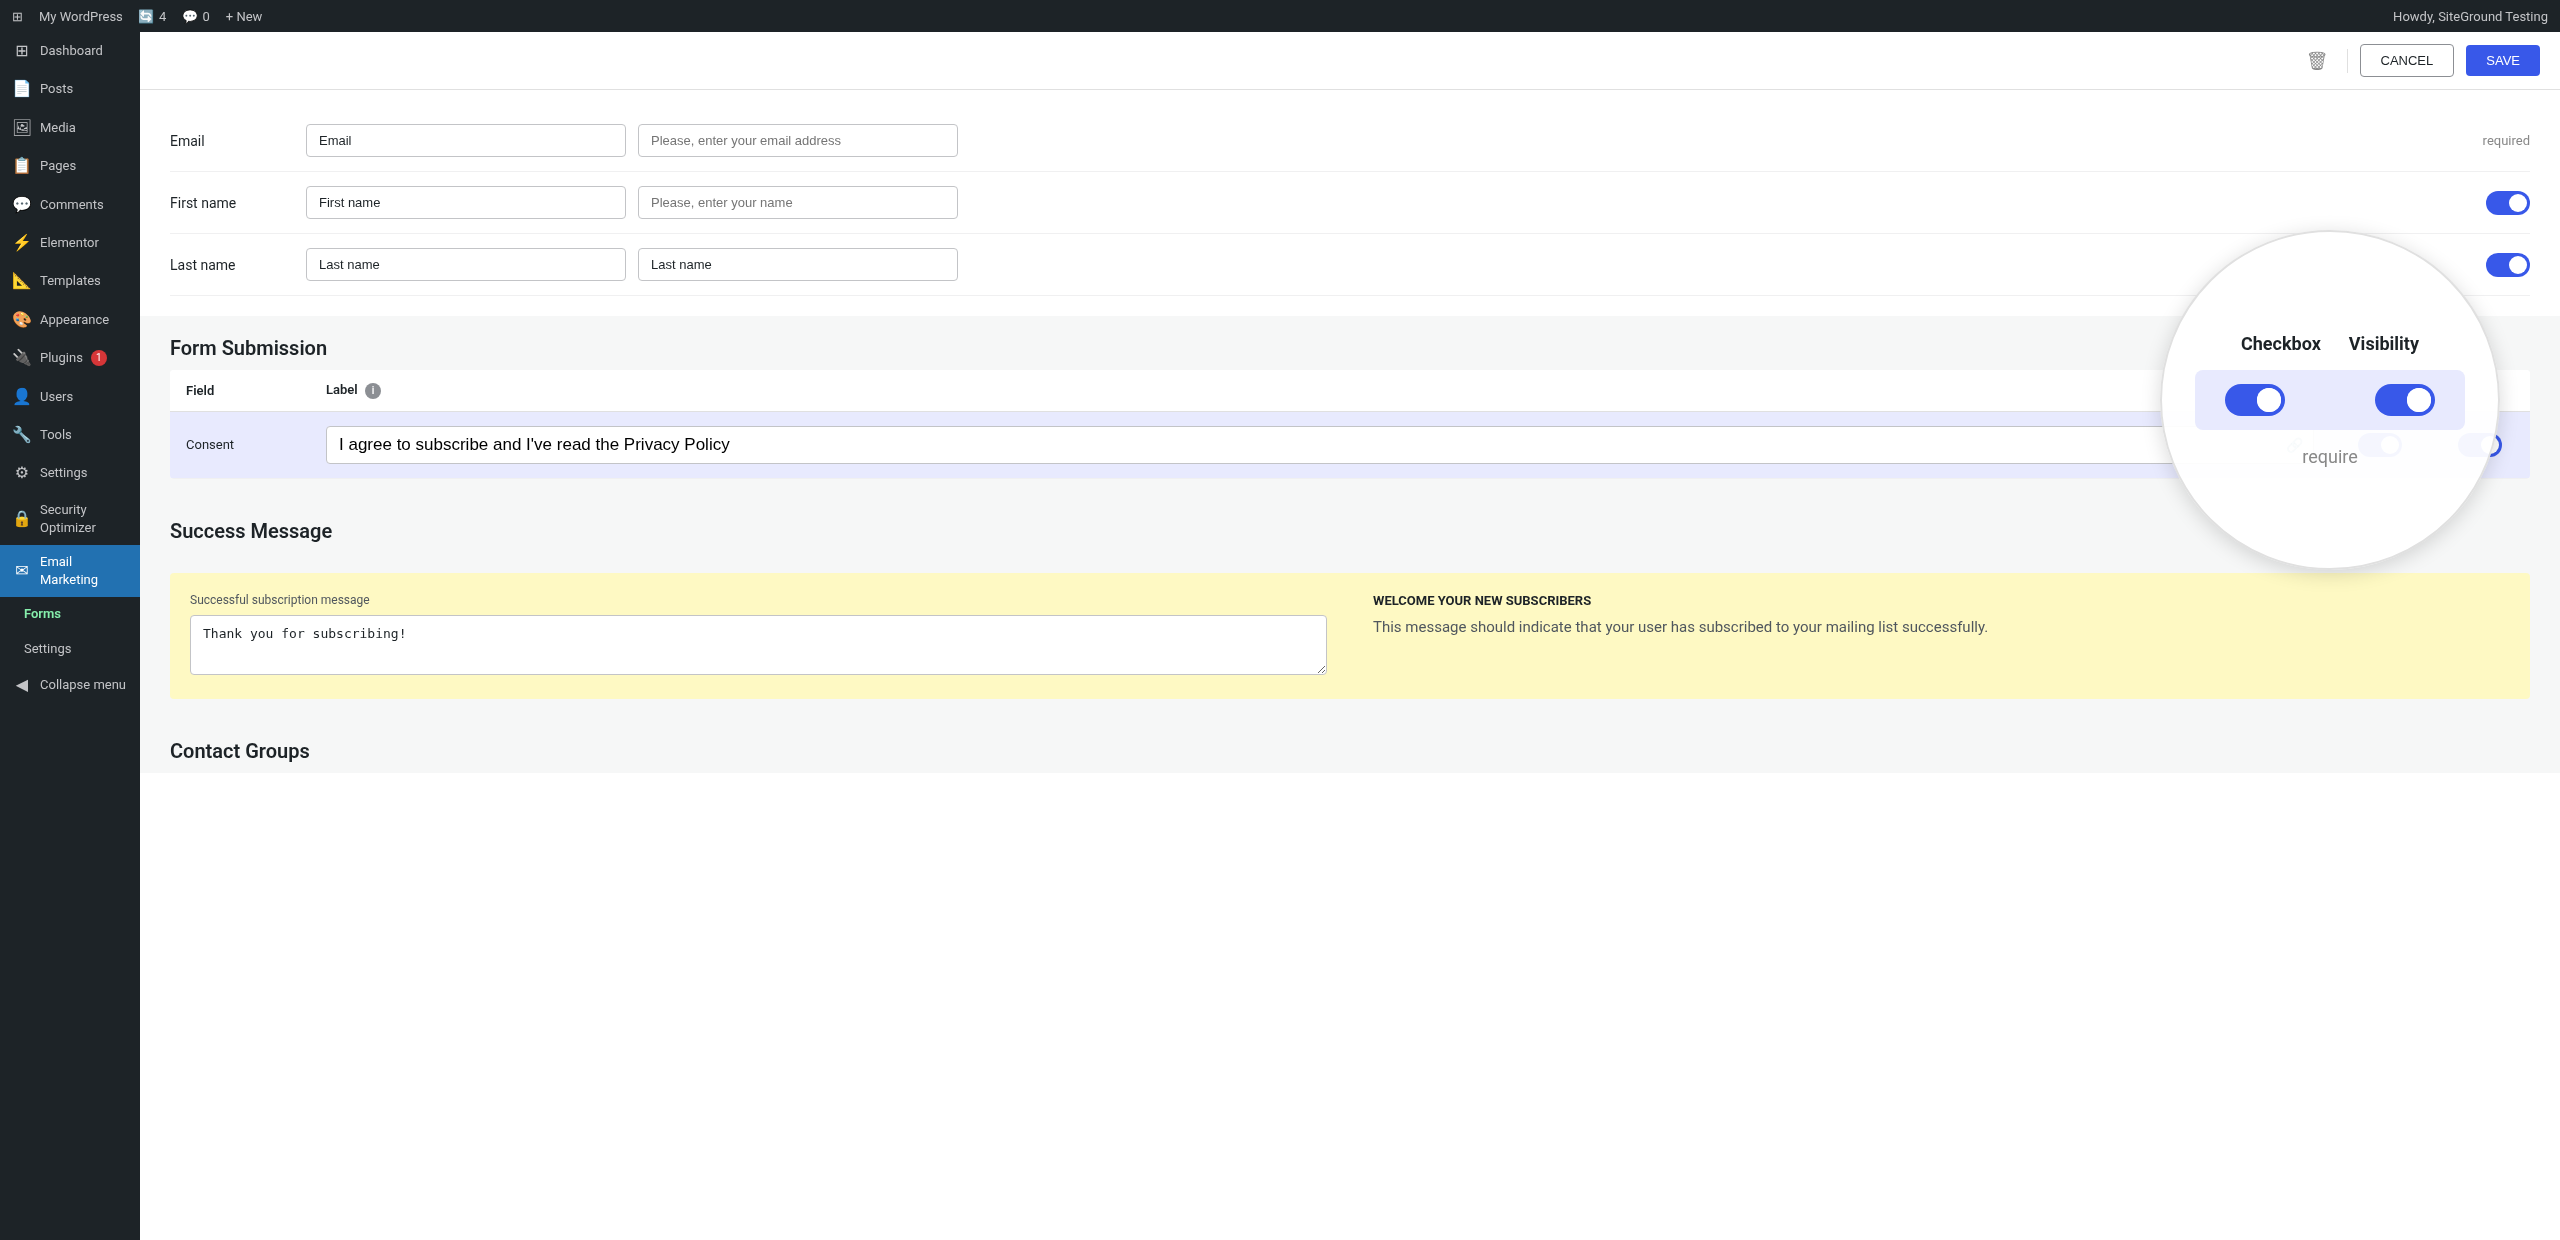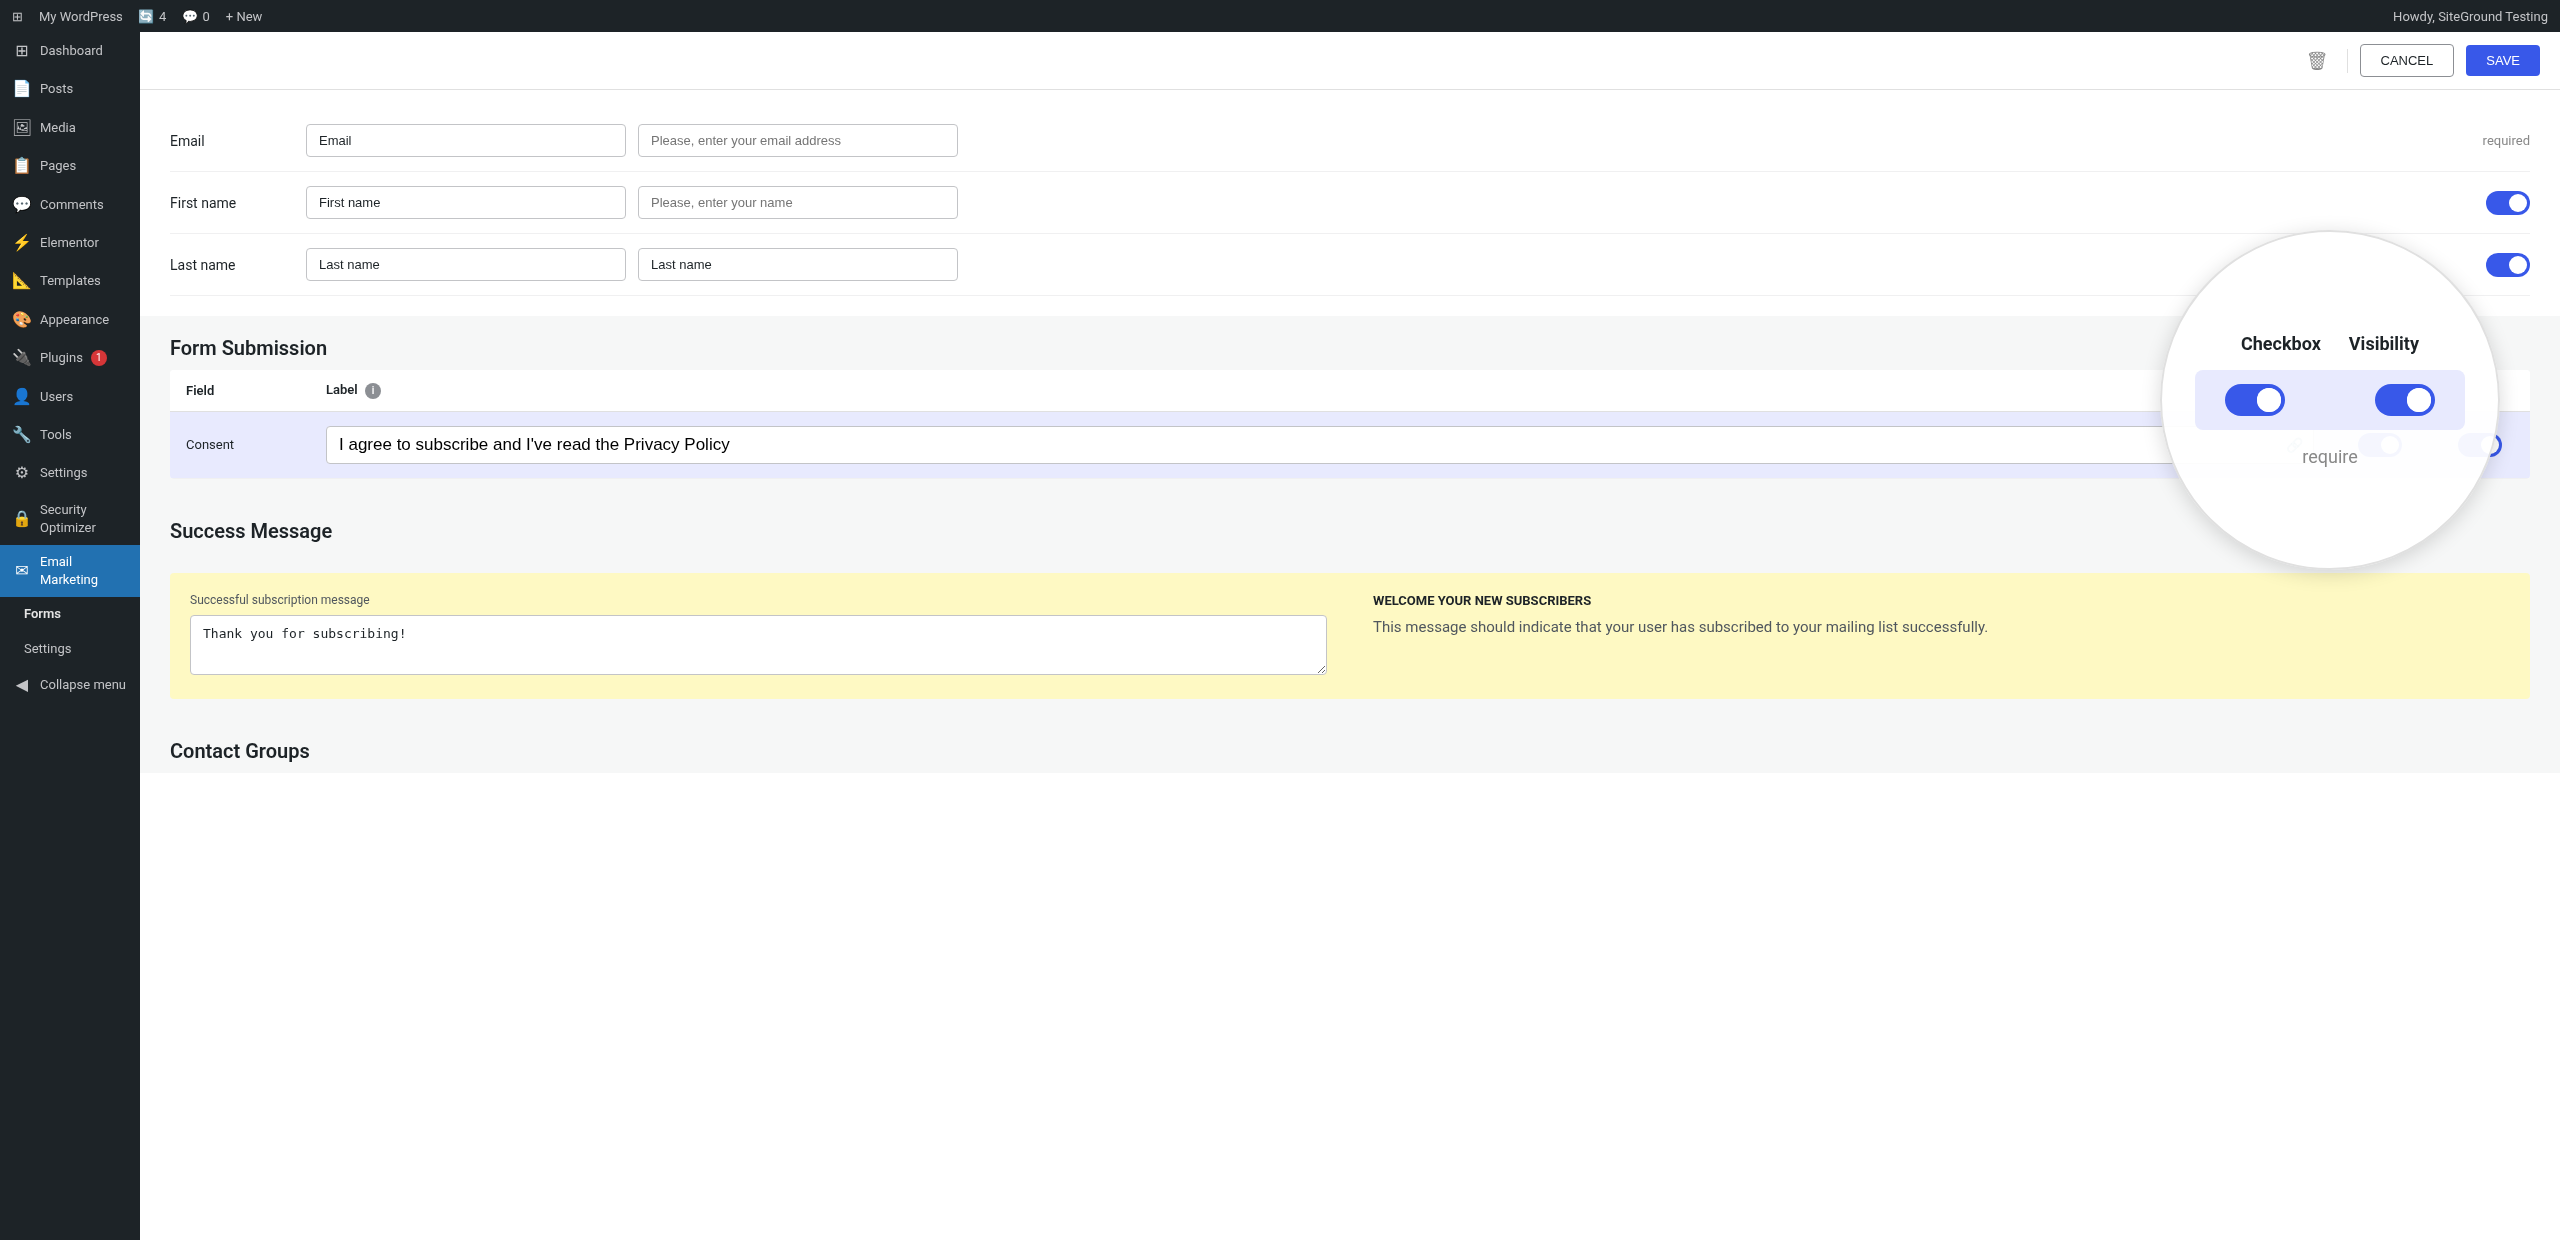--- a/index.html
+++ b/index.html
@@ -10,21 +10,21 @@
     .topbar-item { color: #c3c4c7; font-size: 13px; display: flex; align-items: center; gap: 4px; cursor: pointer; white-space: nowrap; }
     .topbar-right { margin-left: auto; color: #c3c4c7; font-size: 13px; }
 
     
     .sidebar { width: 140px; background: #1d2327; position: fixed; top: 32px; left: 0; bottom: 0; overflow-y: auto; z-index: 50; }
     .sidebar-item { display: flex; align-items: center; gap: 8px; padding: 8px 12px; color: #c3c4c7; font-size: 13px; cursor: pointer; line-height: 1.4; }
     .sidebar-item.active { background: #2271b1; color: #fff; }
     .sidebar-item .icon { font-size: 16px; width: 20px; text-align: center; flex-shrink: 0; }
     .sidebar-submenu { padding-left: 0; }
     .sidebar-submenu .sidebar-item { padding-left: 24px; font-size: 13px; }
-    .sidebar-submenu .sidebar-item.active { background: transparent; color: #e5e5e5; font-weight: 600; align-items: center; }
+    .sidebar-submenu .sidebar-item.active { background: transparent; color: #86efac; font-weight: 600; align-items: center; }
     .badge { background: #d63638; color: #fff; border-radius: 10px; font-size: 10px; padding: 1px 5px; }
 
     
     .main { margin-left: 140px; margin-top: 32px; flex: 1; overflow-y: auto; background: #f0f0f1; padding: 0; height: calc(100vh - 32px); }
 
     .content-area { background: #fff; margin: 0; min-height: 100%; }
 
     
     .action-bar { display: flex; align-items: center; justify-content: flex-end; padding: 12px 20px; background: #fff; border-bottom: 1px solid #e0e0e0; gap: 12px; }
     .trash-icon { color: #888; font-size: 18px; cursor: pointer; padding: 6px; }

